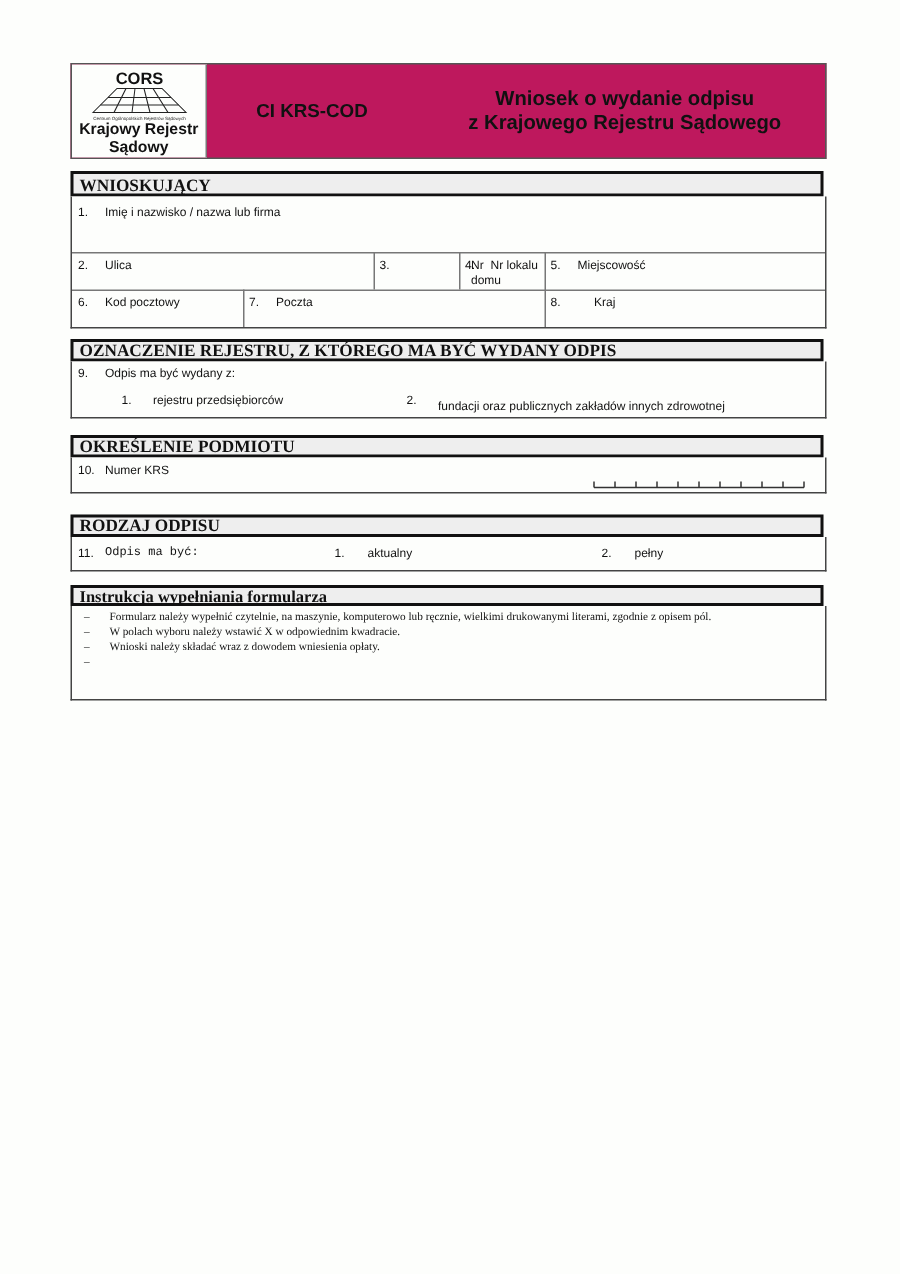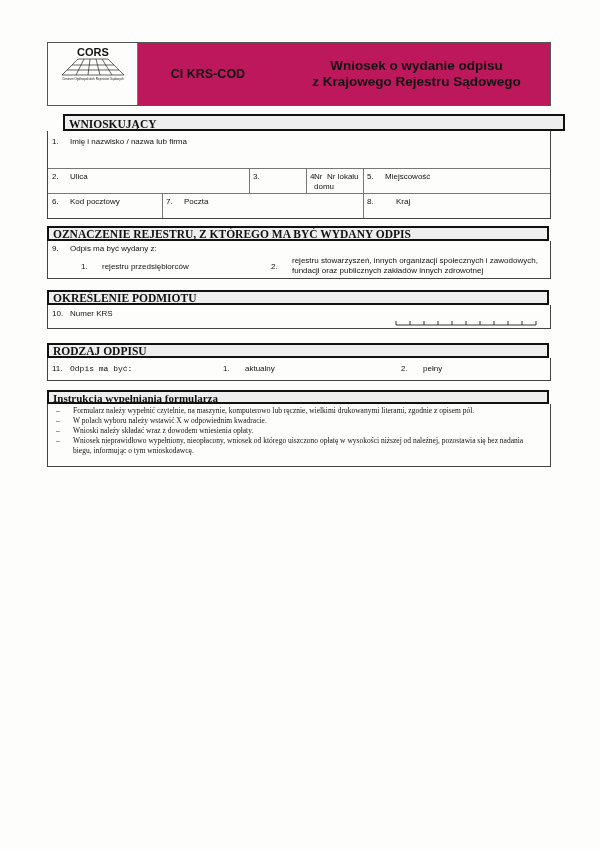--- a/index.html
+++ b/index.html
@@ -44,29 +44,33 @@
         <path d="M8 30 L24 14 L54 14 L70 30 Z"></path>
         <line x1="13" y1="25" x2="65" y2="25"></line>
         <line x1="18" y1="20" x2="60" y2="20"></line>
         <line x1="30" y1="14" x2="22" y2="30"></line>
         <line x1="36" y1="14" x2="34" y2="30"></line>
         <line x1="42" y1="14" x2="46" y2="30"></line>
         <line x1="48" y1="14" x2="58" y2="30"></line>
       </g>
       <text x="39" y="35" text-anchor="middle" font-family="Liberation Sans, sans-serif" font-size="3" fill="#222">Centrum Ogólnopolskich Rejestrów Sądowych</text>
     </svg>
+    <div class="logo-caption">
+      <div>Krajowy Rejestr</div>
+      <div>Sądowy</div>
+    </div>
   </div>
   <div class="abs code">CI KRS-COD</div>
   <div class="abs title">
     <div>Wniosek o wydanie odpisu</div>
     <div>z Krajowego Rejestru Sądowego</div>
   </div>
 </div>
 
-<div class="abs sec-head" style="top:114px;margin-left:16px;">WNIOSKUJĄCY</div>
+<div class="abs sec-head" style="top:114px;">WNIOSKUJĄCY</div>
 <div class="abs sec" style="top:131px; height:87px;">
 
   <div class="cell" style="left:4px; top:6px; width:480px; height:30px;">
     <span class="num" style="left:0;">1.</span>
     <span class="num" style="left:18px;">Imię i nazwisko / nazwa lub firma</span>
   </div>
   <div class="hline" style="left:0; top:37px; width:502px;"></div>
 
   <div class="cell" style="left:4px; top:41px; width:196px; height:20px;">
     <span class="num" style="left:0;">2.</span>
@@ -107,21 +111,20 @@
 <div class="abs sec-head" style="top:226px; height:15px; line-height:13px;">OZNACZENIE REJESTRU, Z KTÓREGO MA BYĆ WYDANY ODPIS</div>
 <div class="abs sec" style="top:241px; height:37px;">
   <span class="num" style="left:4px; top:3px;">9.</span>
   <span class="num" style="left:22px; top:3px;">Odpis ma być wydany z:</span>
   <div class="cell" style="left:30px; top:19px; width:190px; height:14px;">
     <span class="num" style="left:3px; top:2px;">1.</span>
     <span class="num" style="left:24px; top:2px;">rejestru przedsiębiorców</span>
   </div>
   <div class="cell" style="left:223px; top:14px; width:275px; height:22px;">
     <span class="num" style="left:0; top:7px;">2.</span>
-    <span class="num" style="left:21px; top:1px; white-space:nowrap;">rejestru stowarzyszeń, innych organizacji społecznych i zawodowych,</span>
     <span class="num" style="left:21px; top:11px; white-space:nowrap;">fundacji oraz publicznych zakładów innych zdrowotnej</span>
   </div>
 </div>
 
 <div class="abs sec-head" style="top:290px; height:15px; line-height:13px;">OKREŚLENIE PODMIOTU</div>
 <div class="abs sec" style="top:305px; height:23px;">
   <span class="num" style="left:4px; top:4px;">10.</span>
   <span class="num" style="left:22px; top:4px;">Numer KRS</span>
 </div>
 <svg class="krs-comb" width="142" height="8" id="krs-comb">
@@ -152,15 +155,15 @@
     <span class="num" style="left:25px; top:3px;">pełny</span>
   </div>
 </div>
 
 <div class="abs sec-head" style="top:390px; height:14px; line-height:12px; font-size:11px;">Instrukcja wypełniania formularza</div>
 <div class="abs sec instr" style="top:404px; height:62px;">
   <ul>
     <li><span class="dash">–</span><span>Formularz należy wypełnić czytelnie, na maszynie, komputerowo lub ręcznie, wielkimi drukowanymi literami, zgodnie z opisem pól.</span></li>
     <li><span class="dash">–</span><span>W polach wyboru należy wstawić X w odpowiednim kwadracie.</span></li>
     <li><span class="dash">–</span><span>Wnioski należy składać wraz z dowodem wniesienia opłaty.</span></li>
-    <li style="padding-right:20px;"><span class="dash">–</span><span>Wniosek nieprawidłowo wypełniony, nieopłacony, wniosek od którego uiszczono opłatę w wysokości niższej od należnej,  pozostawia się bez nadania biegu, informując o tym wnioskodawcę.</span></li>
+    <li style="padding-right:20px;"><span class="dash">–</span></li>
   </ul>
 </div>
 
 </body></html>

